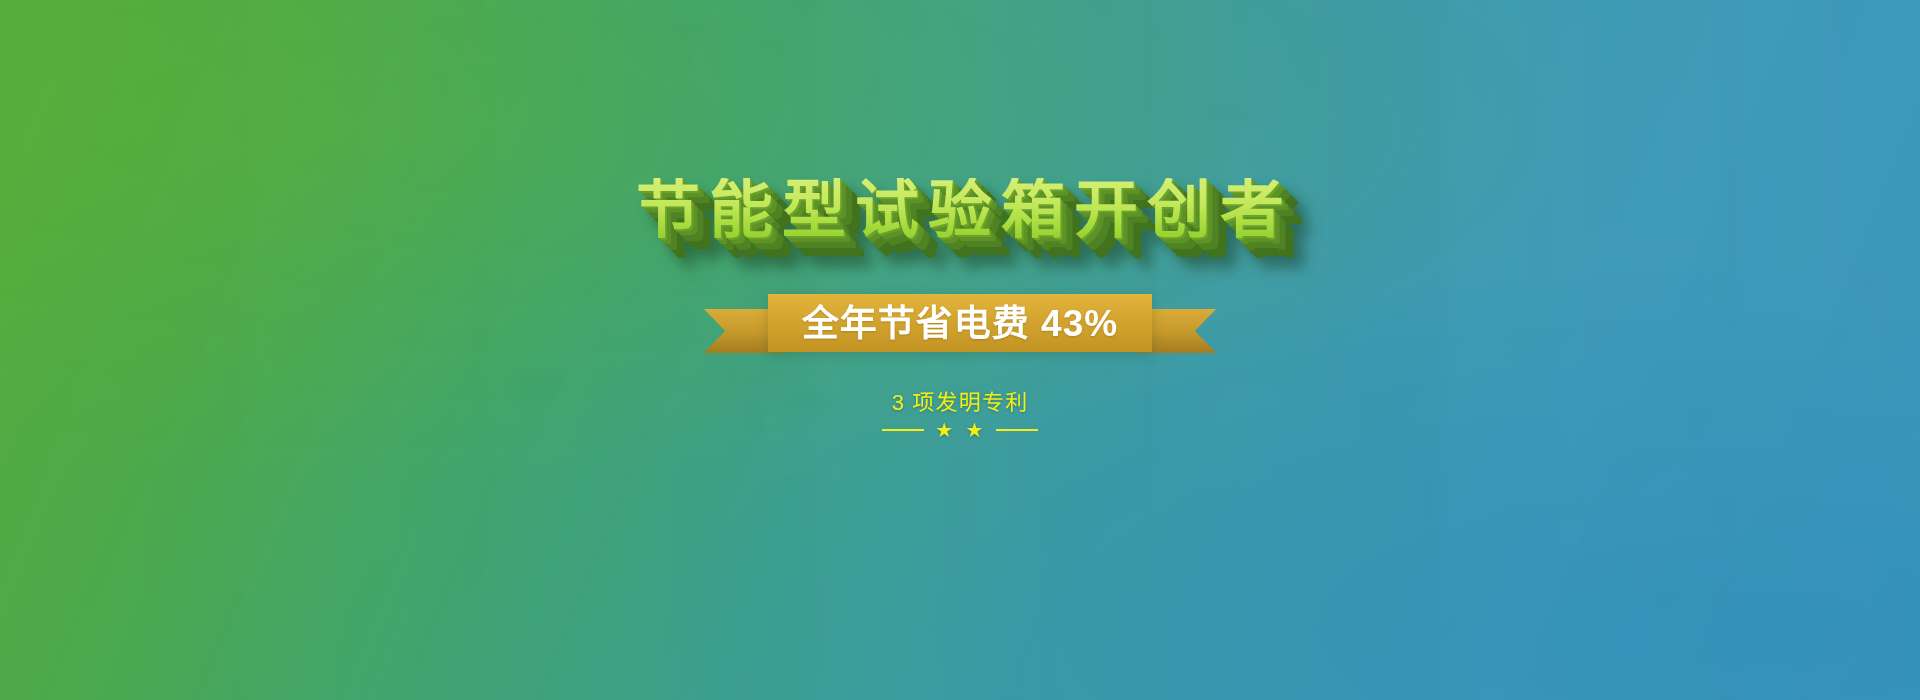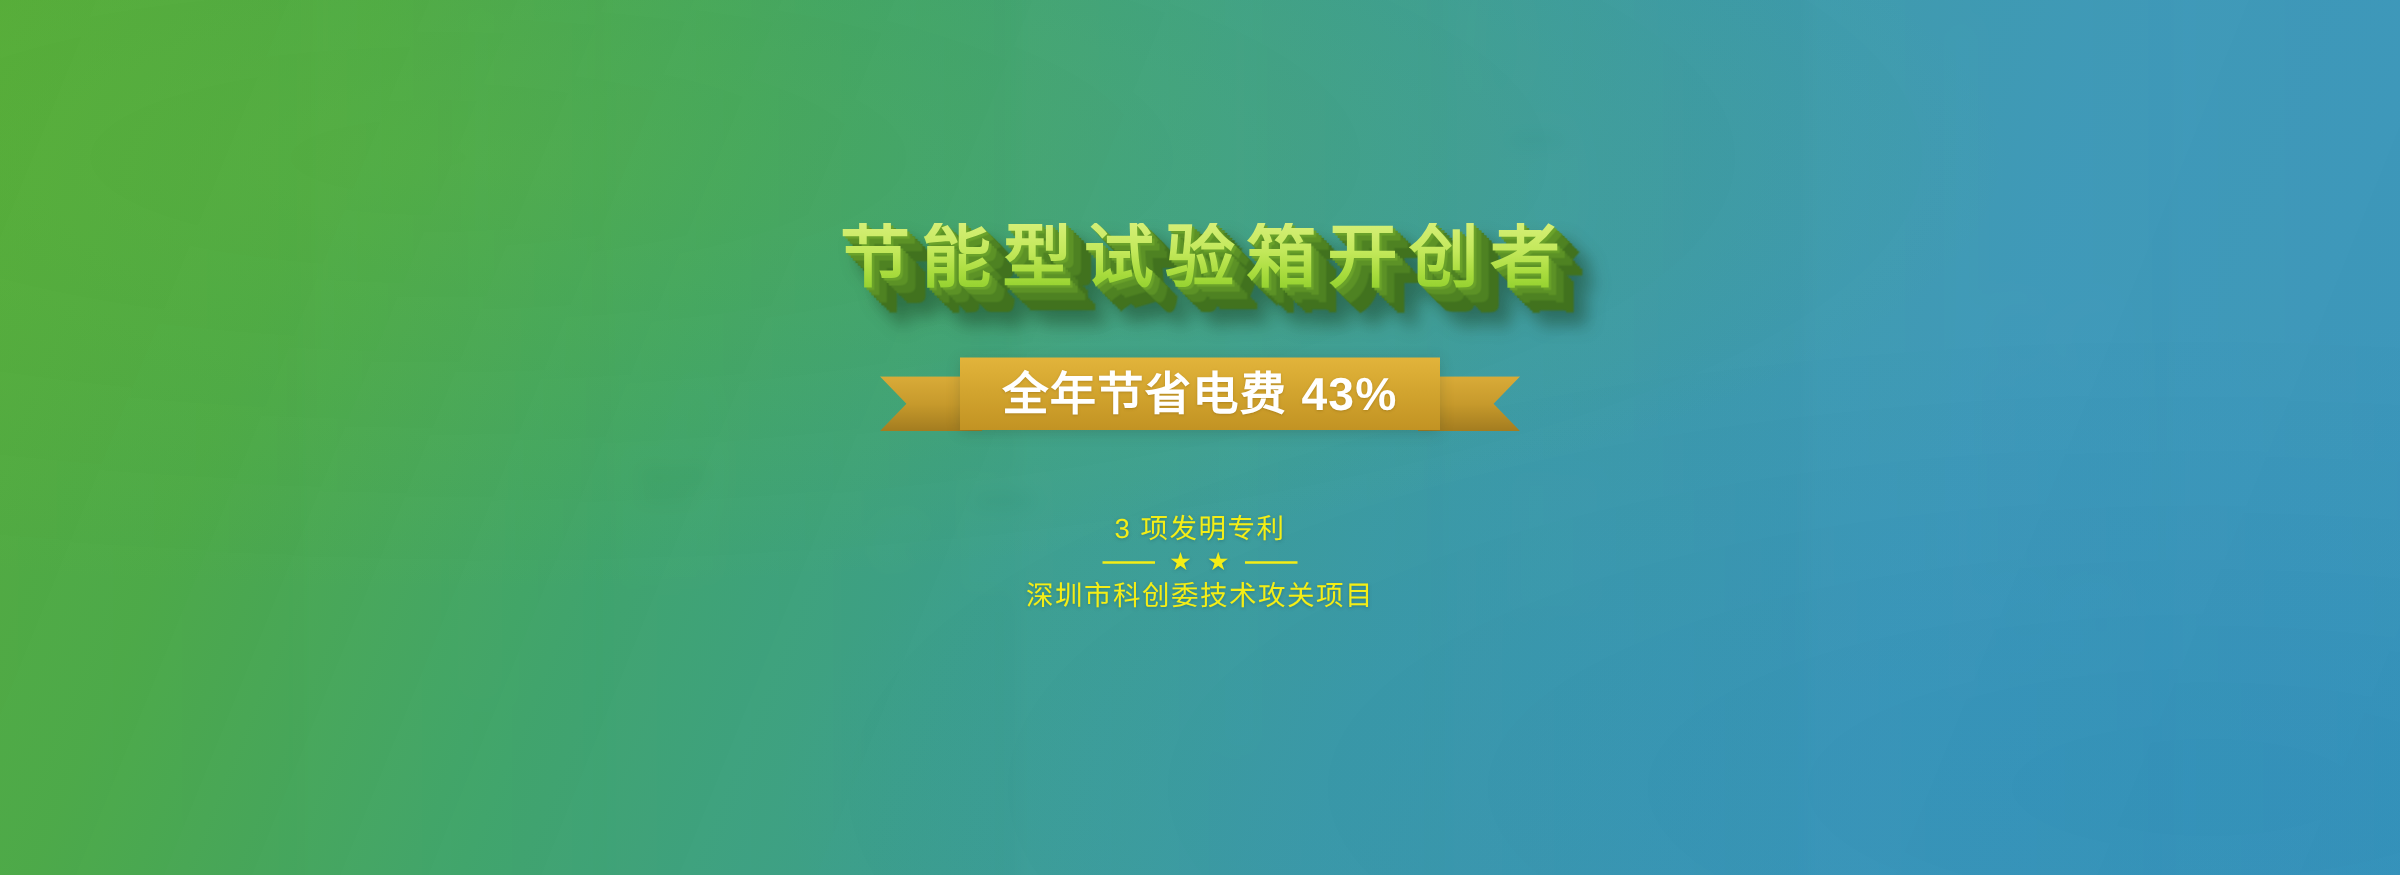--- a/index.html
+++ b/index.html
@@ -104,21 +104,21 @@
     position: absolute;
     inset: 0;
     display: flex;
     flex-direction: column;
     align-items: center;
   }
 
   
   .headline {
     margin-top: 178px;
-    font-size: 56px;
+    font-size: 64px;
     font-weight: 700;
     letter-spacing: 9px;
     line-height: 1;
     white-space: nowrap;
     color: #b6e04a;
     background: linear-gradient(180deg, #d6ef77 0%, #c2e85a 42%, #a9dc3e 72%, #8fcf2c 100%);
     -webkit-background-clip: text;
     background-clip: text;
     -webkit-text-fill-color: transparent;
     filter:
@@ -169,21 +169,21 @@
     font-weight: 700;
     color: #ffffff;
     letter-spacing: 1px;
     white-space: nowrap;
     line-height: 1;
     text-shadow: 0 1px 2px rgba(120,85,10,0.35);
   }
 
   
   .creds {
-    margin-top: 70px;
+    margin-top: 42px;
     text-align: center;
     color: #f4ee16;
     line-height: 1.55;
   }
   .cred-line {
     font-size: 22px;
     letter-spacing: 1.2px;
     white-space: nowrap;
     text-shadow: 0 1px 3px rgba(10,60,70,0.35);
   }
@@ -263,17 +263,16 @@
     </div>
 
     <div class="creds">
       <div class="cred-line">3 项发明专利</div>
       <div class="cred-line middle">
         <span class="dash"></span>
         <span class="star">★</span>
         <span class="star">★</span>
         <span class="dash"></span>
       </div>
-      <div class="cred-line">深圳市科创委技术攻关项目</div>
     </div>
 
   </div>
 </div>
 
 </body></html>

